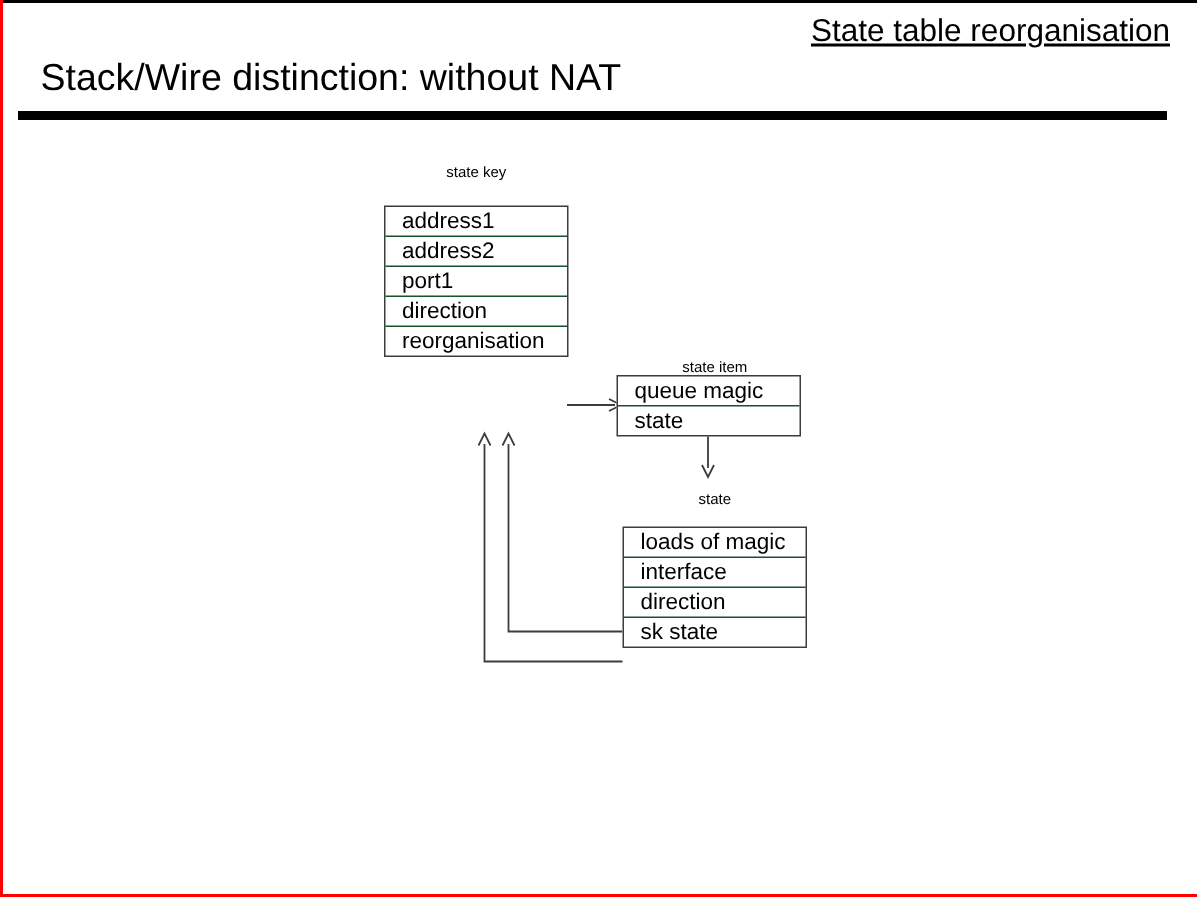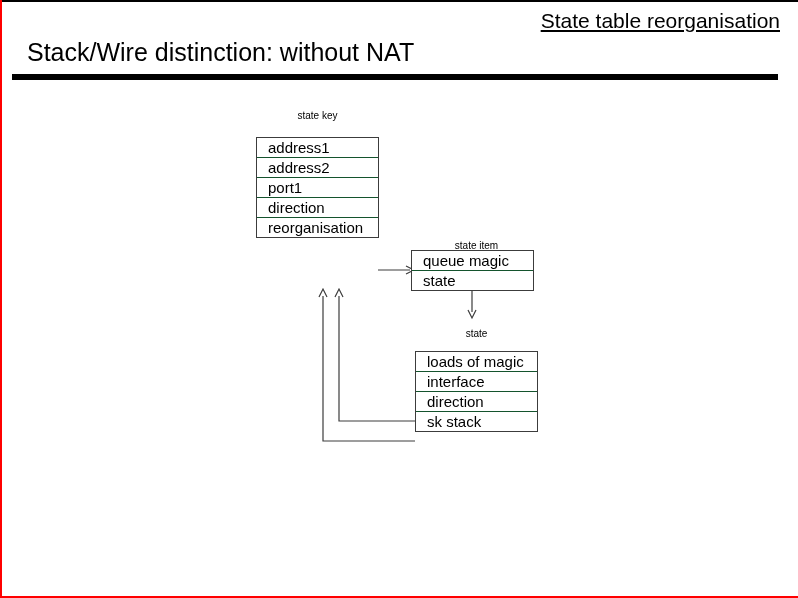--- a/index.html
+++ b/index.html
@@ -106,14 +106,14 @@
 <div class="tbl" id="tbl-state-item">
   <div class="row">queue magic</div>
   <div class="row">state</div>
 </div>
 
 <div class="tbl-title" id="ttl-state">state</div>
 <div class="tbl" id="tbl-state">
   <div class="row">loads of magic</div>
   <div class="row">interface</div>
   <div class="row">direction</div>
-  <div class="row">sk stack</div>
+  <div class="row">sk state</div>
 </div>
 
 </body></html>

